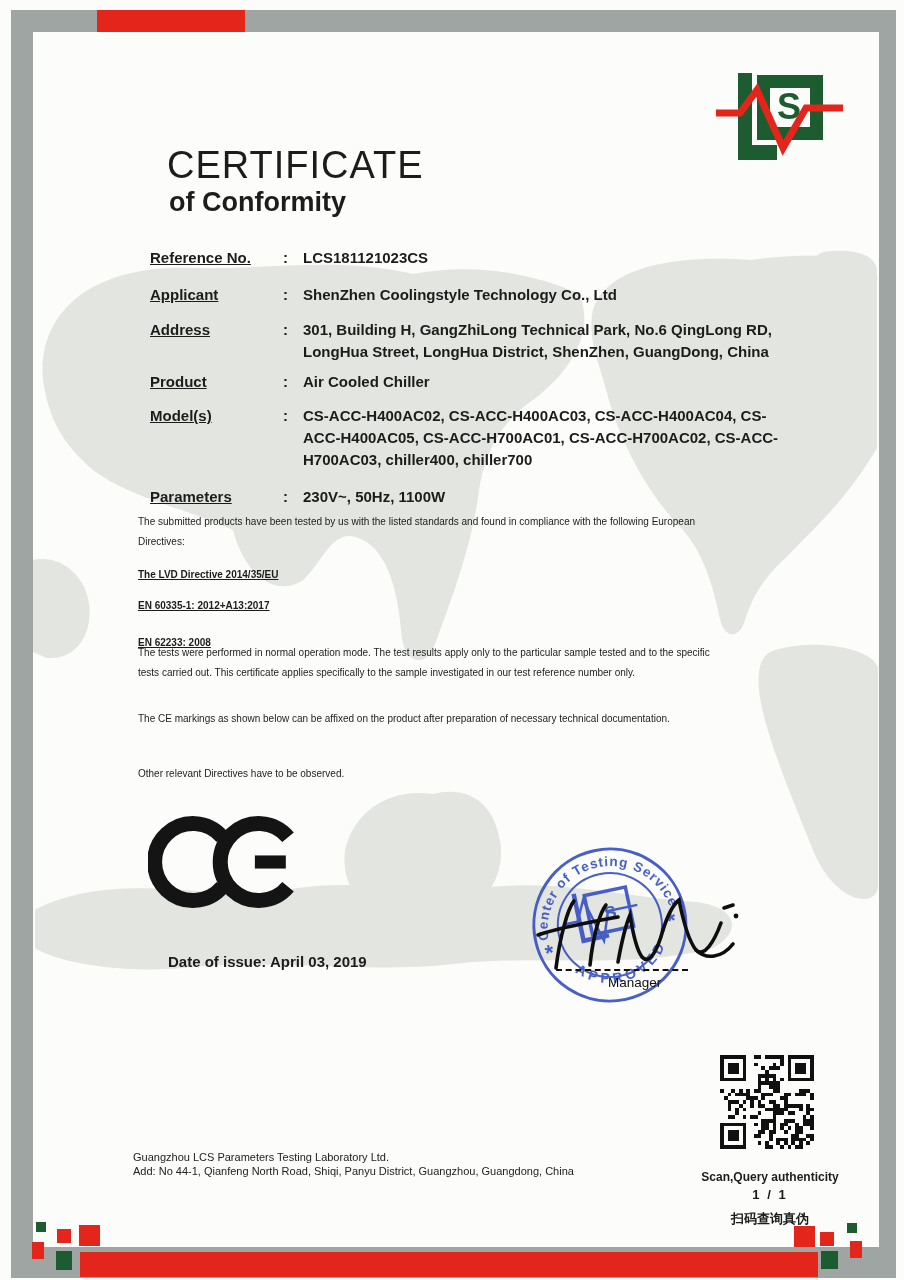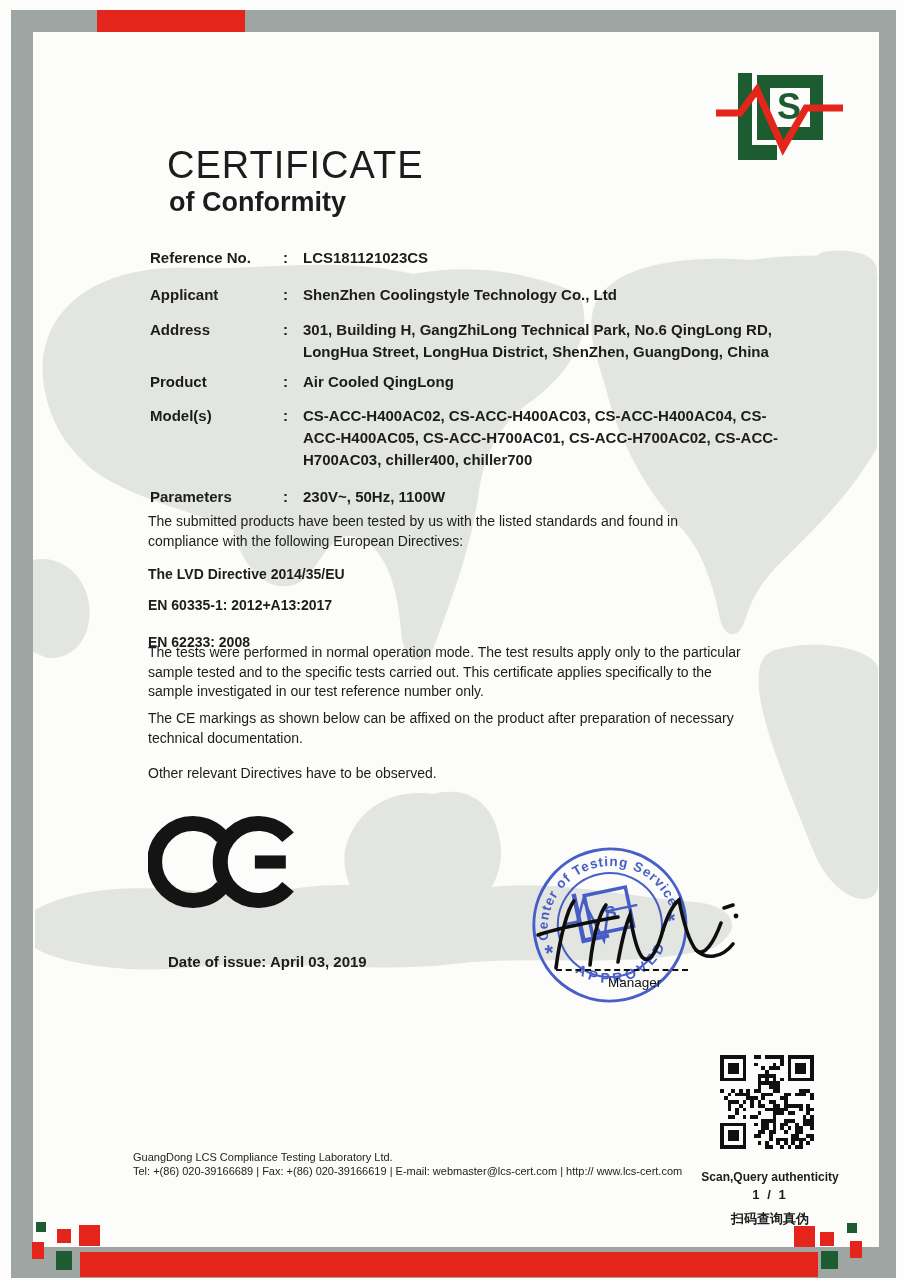--- a/index.html
+++ b/index.html
@@ -10,25 +10,25 @@
   
   .bar{position:absolute; background:#9fa5a3;}
   .redblock{position:absolute; background:#e4251c;}
   .greenblock{position:absolute; background:#1c5c30;}
   
   #map{position:absolute; left:33px; top:248px; z-index:0;}
   
   .title1{position:absolute; left:167px; top:144px; font-size:38px; font-weight:normal; letter-spacing:1px;}
   .title2{position:absolute; left:169px; top:187px; font-size:27px; font-weight:bold;}
   .frow{position:absolute; left:150px; width:640px; font-size:15px; font-weight:bold; line-height:22px;}
-  .frow .lab{position:absolute; left:0; top:0; width:130px;}
+  .frow .lab{position:absolute; left:0; top:0; width:130px;text-decoration:underline;}
   .frow .col{position:absolute; left:133px; top:0;}
   .frow .val{position:absolute; left:153px; top:0; width:480px;}
-  .para{position:absolute; left:148px; width:594px; font-size:14px; line-height:19.5px;}
-  .bold{font-weight:bold;}
+  .para{position:absolute; left:138px; width:594px; font-size:10px; line-height:19.5px;}
+  .bold{font-weight:bold;text-decoration:underline;}
   .date{position:absolute; left:148px; font-size:15px; font-weight:bold;margin-left:20px;}
   
   .foot{position:absolute; left:133px; top:1151px; font-size:11px; line-height:13.5px; color:#222; z-index:3;}
   .qrcap{position:absolute; left:688px; width:164px; text-align:center; z-index:3; font-weight:bold;}
   .qrcap.cn{top:1210px; font-size:13px;}
   .qrcap.en{top:1170px; font-size:12px;}
   .qrcap.pg{top:1187px; font-size:13px; letter-spacing:2px;}
   
   #stamp{position:absolute; left:525px; top:843px; z-index:2; transform:rotate(-12deg); opacity:.92;}
   #signature{position:absolute; left:528px; top:878px; z-index:3;}
@@ -105,21 +105,21 @@
     <span class="val">ShenZhen Coolingstyle Technology Co., Ltd</span>
   </div>
   <div class="frow" style="top:319px;">
     <span class="lab">Address</span>
     <span class="col">:</span>
     <span class="val">301, Building H, GangZhiLong Technical Park, No.6 QingLong RD, LongHua Street, LongHua District, ShenZhen, GuangDong, China</span>
   </div>
   <div class="frow" style="top:371px;">
     <span class="lab">Product</span>
     <span class="col">:</span>
-    <span class="val">Air Cooled QingLong</span>
+    <span class="val">Air Cooled Chiller</span>
   </div>
   <div class="frow" style="top:405px;">
     <span class="lab">Model(s)</span>
     <span class="col">:</span>
     <span class="val">CS-ACC-H400AC02, CS-ACC-H400AC03, CS-ACC-H400AC04, CS-ACC-H400AC05, CS-ACC-H700AC01, CS-ACC-H700AC02, CS-ACC-H700AC03, chiller400, chiller700</span>
   </div>
   <div class="frow" style="top:486px;">
     <span class="lab">Parameters</span>
     <span class="col">:</span>
     <span class="val">230V~, 50Hz, 1100W</span>
@@ -457,20 +457,20 @@
       <rect x="6" y="24" width="1" height="1" fill="#101010"></rect>
       <rect x="12" y="24" width="1" height="1" fill="#101010"></rect>
       <rect x="13" y="24" width="1" height="1" fill="#101010"></rect>
       <rect x="16" y="24" width="1" height="1" fill="#101010"></rect>
       <rect x="18" y="24" width="1" height="1" fill="#101010"></rect>
       <rect x="20" y="24" width="1" height="1" fill="#101010"></rect>
       <rect x="21" y="24" width="1" height="1" fill="#101010"></rect>
     </svg>
 
   <div class="foot">
-    <div>GuangDong LCS Compliance Testing Laboratory Ltd.</div>
-    <div>Tel: +(86) 020-39166689  |  Fax: +(86) 020-39166619   |  E-mail: webmaster@lcs-cert.com  |  http:// www.lcs-cert.com</div>
+    <div>Guangzhou LCS Parameters Testing Laboratory Ltd.</div>
+    <div>Add: No 44-1, Qianfeng North Road, Shiqi, Panyu District, Guangzhou, Guangdong, China</div>
   </div>
   <div class="qrcap cn">扫码查询真伪</div>
   <div class="qrcap en">Scan,Query authenticity</div>
   <div class="qrcap pg">1 / 1</div>
 
 </div>
 
 </body></html>

